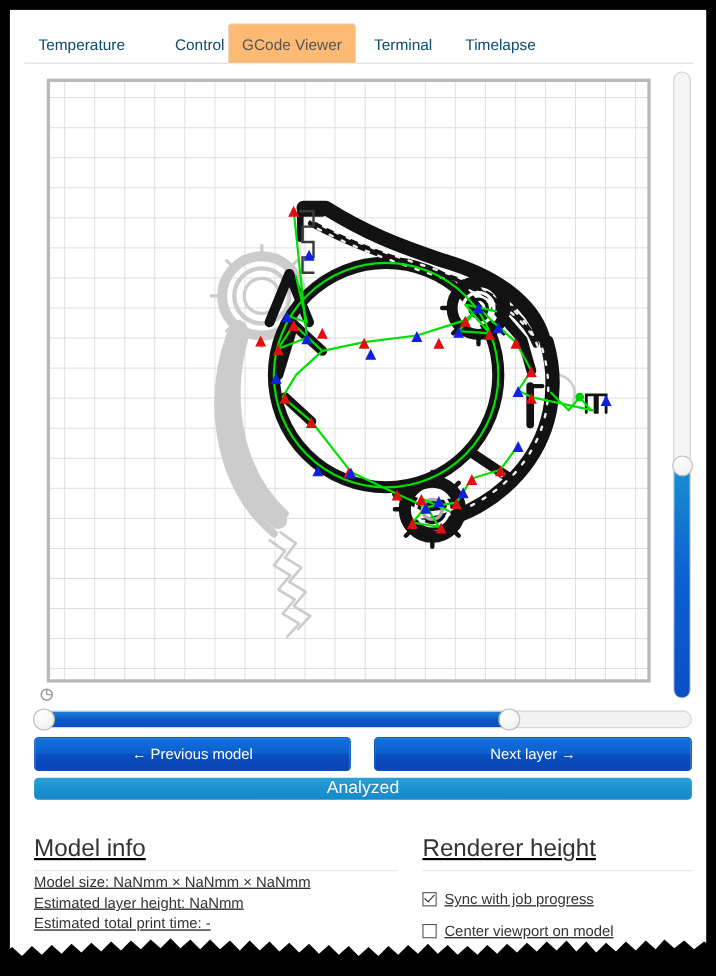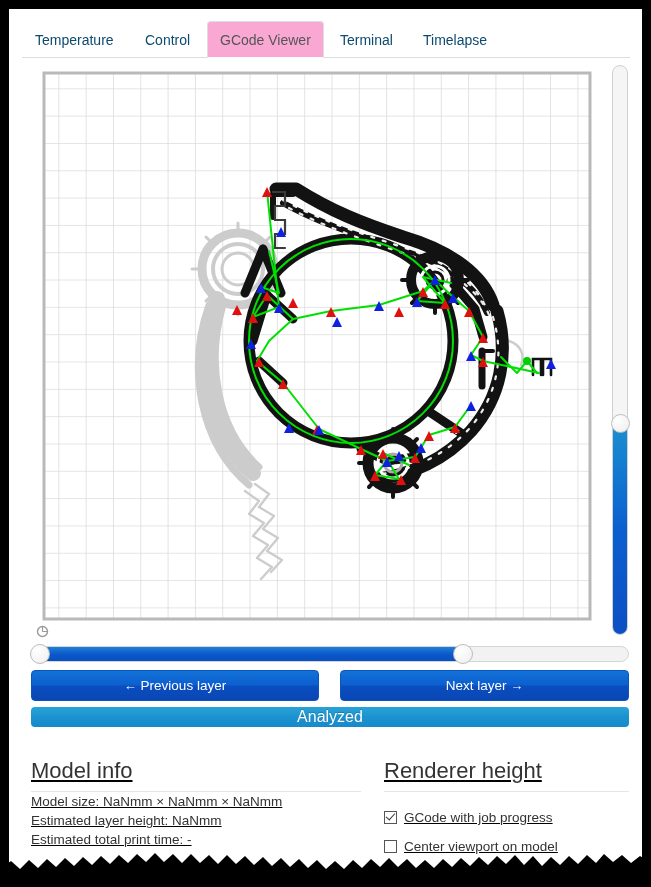--- a/index.html
+++ b/index.html
@@ -49,21 +49,21 @@
     font-size: 14px;
     color: #0c4a6e;
     cursor: pointer;
     white-space: nowrap;
     background: transparent;
     border: 1px solid transparent;
     border-radius: 4px 4px 0 0;
   }
   .tab.active {
     color: #555555;
-    background: #f9a8d4;
+    background: #fdba74;
     border: 1px solid #dddddd;
     border-bottom-color: #ffffff;
   }
 
   
   #viewerwrap {
     position: absolute;
     left: 22px; top: 52px;
     width: 600px; height: 578px;
   }
@@ -222,21 +222,21 @@
   }
 </style>
 </head>
 <body>
 
 <div id="frame">
   <div id="page">
 
     <div id="tabbar">
       <div class="tab" style="left:0px;"><span>Temperature</span></div>
-      <div class="tab" style="left:110px;"><span>Control</span></div>
+      <div class="tab" style="left:124px;"><span>Control</span></div>
       <div class="tab active" style="left:185px;"><span>GCode Viewer</span></div>
       <div class="tab" style="left:305px;"><span>Terminal</span></div>
       <div class="tab" style="left:388px;"><span>Timelapse</span></div>
     </div>
 
     <div id="viewerwrap">
 
       <div id="canvasbox">
         <svg id="gridsvg" width="572" height="575" viewBox="0 0 572 575" xmlns="http://www.w3.org/2000/svg">
           <defs>
@@ -411,21 +411,21 @@
     </div>
 
     <div id="hslider">
       <div id="hslider-fill"></div>
       <div class="hhandle" id="hhandle-left"></div>
       <div class="hhandle" id="hhandle-right"></div>
     </div>
 
     <div class="navbtn" id="btn-prev">
       <span class="arrow">←</span>
-      <span>Previous layer</span>
+      <span>Previous model</span>
     </div>
     <div class="navbtn" id="btn-next">
       <span>Next layer</span>
       <span class="arrow">→</span>
     </div>
 
     <div id="progressbar">
       <span>Analyzed</span>
     </div>
 
@@ -438,21 +438,21 @@
           <div class="infoline">Estimated layer height: NaNmm</div>
           <div class="infoline">Estimated total print time: -</div>
         </div>
       </div>
 
       <div class="col" id="col-right">
         <h2 class="coltitle">Renderer height</h2>
         <div style="margin-top:2px;">
           <label class="checkrow">
             <span class="cbox checked"></span>
-            <span>GCode with job progress</span>
+            <span>Sync with job progress</span>
           </label>
           <label class="checkrow">
             <span class="cbox"></span>
             <span>Center viewport on model</span>
           </label>
         </div>
       </div>
     </div>
 
   </div>

